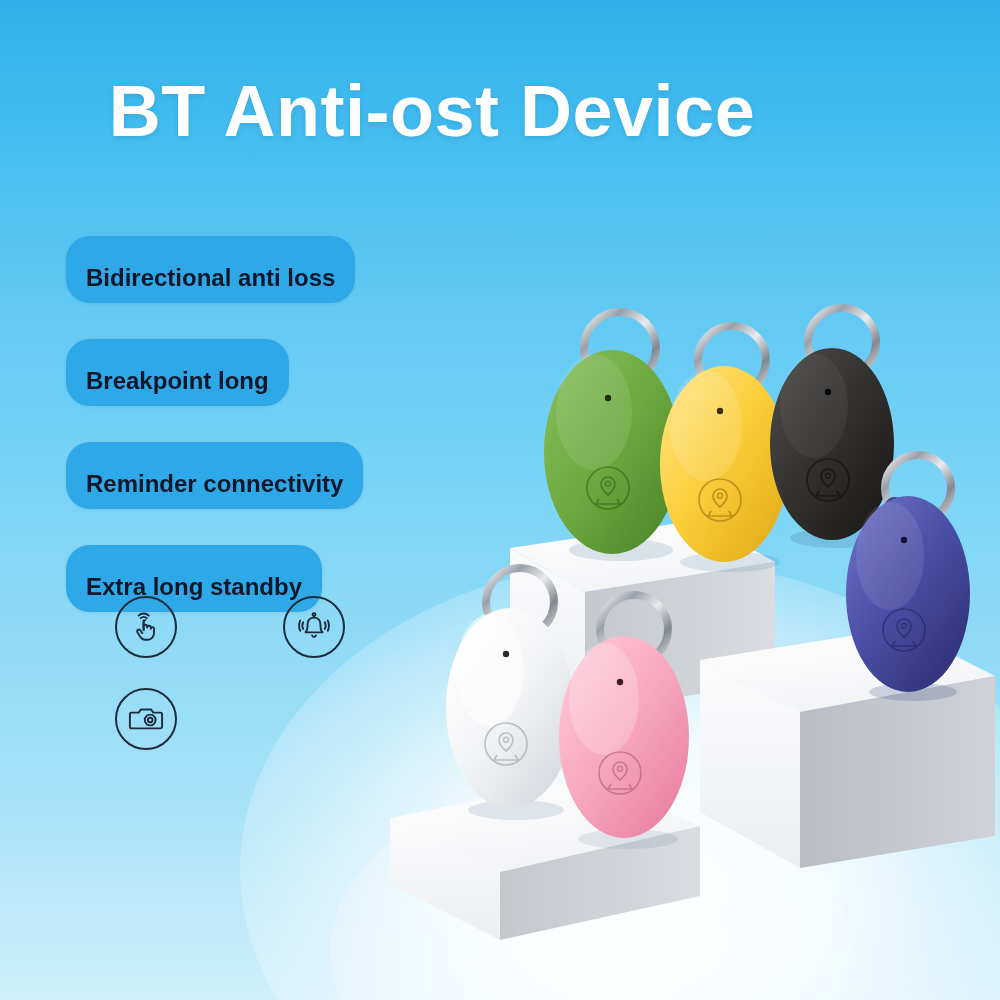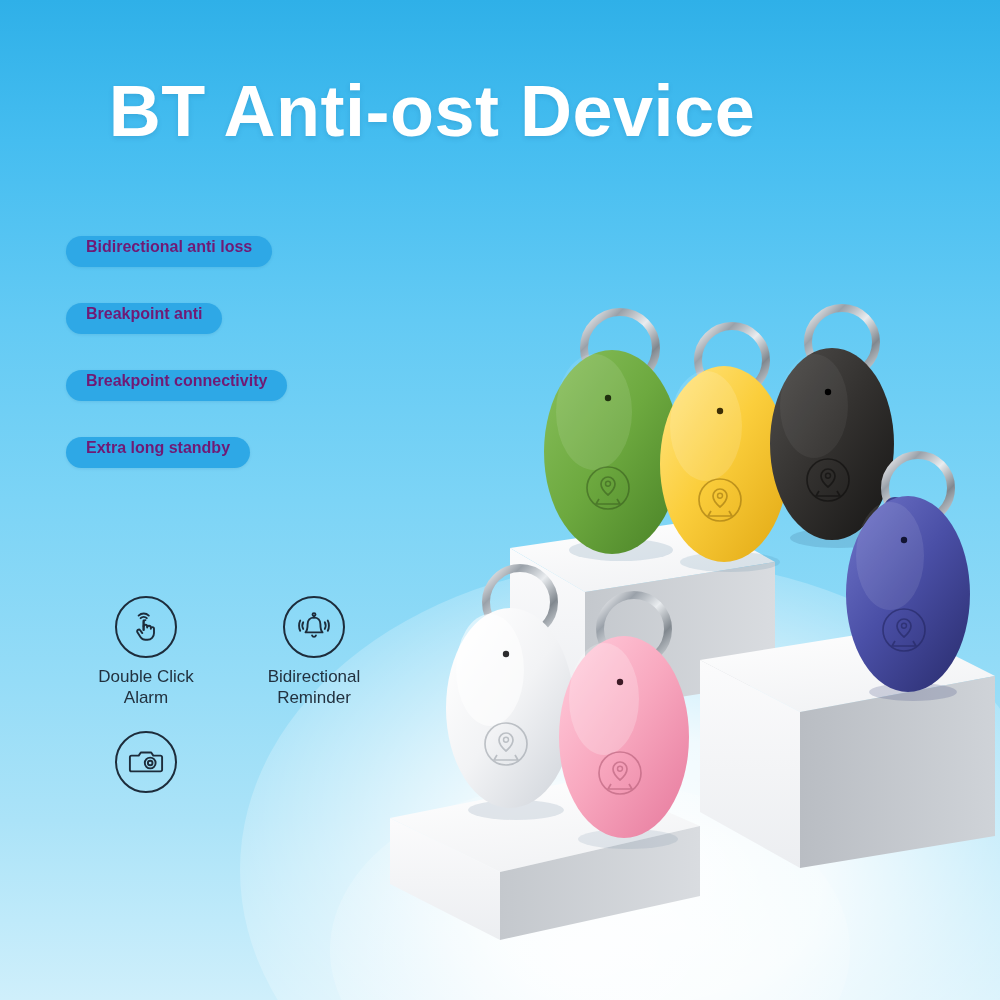--- a/index.html
+++ b/index.html
@@ -80,25 +80,25 @@
   
   #pills {
     position: absolute;
     left: 66px;
     top: 236px;
     width: 330px;
   }
   .pill {
     display: inline-block;
     background: #2ea8e6;
-    color: #701a75;
-    font-size: 16px;
+    color: #0f172a;
+    font-size: 24px;
     font-weight: bold;
     border-radius: 24px;
-    padding: 2px 20px 11px 20px;
+    padding: 28px 20px 11px 20px;
     margin-bottom: 36px;
     white-space: nowrap;
     box-shadow: 0 1px 3px rgba(20,90,140,0.12);
   }
   .pill:last-child { margin-bottom: 16px; text-align: right; }
 
   
   #icon-grid {
     position: absolute;
     left: 62px;
@@ -196,22 +196,22 @@
         <polygon points="390,818 500,872 500,940 390,884" fill="url(#frontFace)"></polygon>
         <polygon points="500,872 700,826 700,896 500,940" fill="url(#sideFace)"></polygon>
       </g>
     </svg>
   </div>
 
   <div id="title">BT Anti-ost Device</div>
 
   <div id="pills">
     <div class="pill">Bidirectional anti loss</div>
-    <div class="pill">Breakpoint anti</div>
-    <div class="pill">Breakpoint connectivity</div>
+    <div class="pill">Breakpoint long</div>
+    <div class="pill">Reminder connectivity</div>
     <div class="pill">Extra long standby</div>
   </div>
 
   <div id="icon-grid">
 
     <div class="icon-row">
 
       <div class="icon-cell">
         <div class="icon-circle">
           <svg width="36" height="36" viewBox="0 0 36 36" fill="none" stroke="#1d2c3b" stroke-width="1.9" stroke-linecap="round" stroke-linejoin="round">
@@ -220,44 +220,40 @@
             <path d="M10.6 6.6a7.3 7.3 0 0 1 10.2 0"></path>
 
             <path d="M15.6 11.4v9.5"></path>
 
             <path d="M15.6 17.6c0-1 .8-1.8 1.8-1.8s1.8.8 1.8 1.8"></path>
             <path d="M19.2 18.6c0-1 .8-1.8 1.8-1.8s1.8.8 1.8 1.8"></path>
             <path d="M22.8 19.8c0-1 .7-1.7 1.6-1.7s1.6.7 1.6 1.7v4.1c0 3.9-2.8 6.9-6.6 6.9h-2.1c-2.1 0-3.6-.9-4.7-2.6l-3.2-5c-.5-.8-.3-1.8.5-2.3.8-.5 1.8-.3 2.3.4l2.1 2.8"></path>
             <path d="M15.6 20.9V12.9c0-1 .8-1.8 1.8-1.8"></path>
           </svg>
         </div>
-        <div class="icon-label">Double Click
-Alarm</div>
       </div>
 
       <div class="icon-cell">
         <div class="icon-circle">
           <svg width="38" height="36" viewBox="0 0 38 36" fill="none" stroke="#1d2c3b" stroke-width="1.9" stroke-linecap="round" stroke-linejoin="round">
 
             <path d="M19 8.6c-4 0-6.4 2.8-6.4 6.6 0 4.6-.7 6.6-2.1 8.2h17c-1.4-1.6-2.1-3.6-2.1-8.2 0-3.8-2.4-6.6-6.4-6.6z"></path>
 
             <path d="M17.1 26.5a2 2 0 0 0 3.8 0"></path>
 
             <path d="M19 8.6V6.6"></path>
             <circle cx="19" cy="5.6" r="1.5"></circle>
 
             <path d="M8.2 13.3c-.9 1.6-.9 4.8 0 6.6"></path>
             <path d="M5.2 11.6c-1.5 2.6-1.5 7.6 0 10.2"></path>
 
             <path d="M29.8 13.3c.9 1.6.9 4.8 0 6.6"></path>
             <path d="M32.8 11.6c1.5 2.6 1.5 7.6 0 10.2"></path>
           </svg>
         </div>
-        <div class="icon-label">Bidirectional
-Reminder</div>
       </div>
 
     </div>
 
     <div class="icon-row">
 
       <div class="icon-cell">
         <div class="icon-circle">
           <svg width="38" height="32" viewBox="0 0 38 32" fill="none" stroke="#1d2c3b" stroke-width="1.9" stroke-linecap="round" stroke-linejoin="round">
             <path d="M4.5 9.6h7.2l2.1-3.1h10.4l2.1 3.1h7.2a1.6 1.6 0 0 1 1.6 1.6v12.6a1.6 1.6 0 0 1-1.6 1.6H4.5a1.6 1.6 0 0 1-1.6-1.6V11.2a1.6 1.6 0 0 1 1.6-1.6z"></path>

